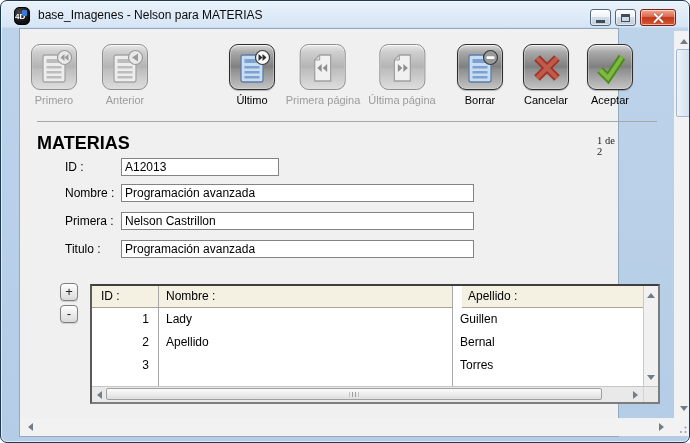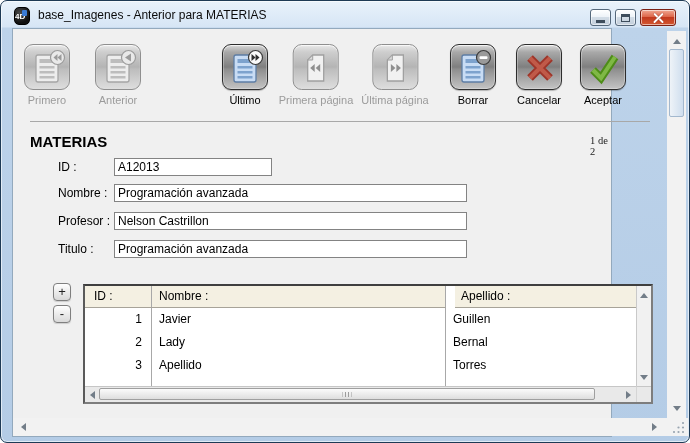--- a/index.html
+++ b/index.html
@@ -33,21 +33,21 @@
   .cap-btn.close{width:36px;border-color:#7c2013;background:linear-gradient(180deg,#f0a893 0%,#de674b 45%,#c23a1f 50%,#d3562f 100%);}
   .glyph-min{width:9px;height:3px;background:#3e4d5c;margin-top:8px;}
   .glyph-max{width:9px;height:8px;border:1px solid #3e4d5c;border-top-width:3px;background:transparent;}
   .glyph-close{position:relative;width:13px;height:13px;}
   .glyph-close i{position:absolute;left:0;top:5.5px;width:13px;height:2.4px;background:#fff;border-radius:1px;box-shadow:0 0 1px #7a1d10;}
   .glyph-close i:nth-child(1){transform:rotate(45deg);}
   .glyph-close i:nth-child(2){transform:rotate(-45deg);}
 
   
   .client{
-    position:absolute;left:12px;top:28px;width:598px;height:407px;background:#f0f0f0;
+    position:absolute;left:19px;top:28px;width:598px;height:407px;background:#f0f0f0;
     box-shadow:0 0 0 1px #93a9bd;
   }
 
   
   .tb-item{position:absolute;top:15px;transform:translateX(-50%);text-align:center;}
   .bezel{
     width:46px;height:46px;margin:0 auto;border-radius:9px;border:1px solid #2d2d2d;position:relative;
     background:linear-gradient(180deg,#d9d9d9 0%,#a9a9a9 16%,#7f7f7f 50%,#8e8e8e 55%,#c4c4c4 100%);
     box-shadow:inset 0 1px 1px rgba(255,255,255,.7),inset 0 0 0 1px rgba(255,255,255,.25),0 1px 1px rgba(0,0,0,.25);
   }
@@ -55,21 +55,21 @@
     border-color:#8f8f8f;
     background:linear-gradient(180deg,#e8e8e8 0%,#cecece 16%,#b4b4b4 50%,#bdbdbd 55%,#dedede 100%);
     box-shadow:inset 0 1px 1px rgba(255,255,255,.8);
   }
   .bezel svg{position:absolute;left:1px;top:1px;}
   .tb-label{margin-top:4px;font-size:11px;color:#000;white-space:nowrap;}
   .tb-item.disabled .tb-label{color:#9b9b9b;}
 
   .separator{position:absolute;left:17px;top:92px;width:620px;height:1px;background:#a8a8a8;}
 
-  .section-title{position:absolute;left:17px;top:104px;font-size:15px;font-weight:600;color:#000;}
+  .section-title{position:absolute;left:17px;top:104px;font-size:18px;font-weight:600;color:#000;}
   .record-indicator{position:absolute;left:577px;top:106px;font-size:10.5px;color:#222;font-family:Liberation Serif, serif;}
 
   
   .fld-label{position:absolute;left:45px;font-size:12px;color:#000;white-space:nowrap;}
   .fld-input{
     position:absolute;left:101px;height:18px;border:1px solid #838383;background:#fff;
     font-size:12px;color:#000;padding:0 3px;outline:none;
   }
   .fld-id{top:129px;width:158px;} .lbl-id{top:131px;}
   .fld-nombre{top:155px;width:353px;} .lbl-nombre{top:157px;}
@@ -144,21 +144,21 @@
 </head>
 <body>
 
 <div class="window">
 
   <div class="titlebar">
     <span class="app-icon">
       <span>4D</span>
         <i></i>
     </span>
-    <span class="title">base_Imagenes - Anterior para MATERIAS</span>
+    <span class="title">base_Imagenes - Nelson para MATERIAS</span>
     <div class="caption-buttons">
       <div class="cap-btn minmax">
           <span class="glyph-min"></span>
         </div>
       <div class="cap-btn minmax">
           <span class="glyph-max"></span>
         </div>
       <div class="cap-btn close">
           <span class="glyph-close">
             <i></i>
@@ -281,41 +281,40 @@
 
     <div class="section-title">MATERIAS</div>
     <div class="record-indicator">1 de 2</div>
 
     <span class="fld-label lbl-id">ID :</span>
     <input class="fld-input fld-id" type="text" value="A12013" style="">
 
     <span class="fld-label lbl-nombre">Nombre :</span>
     <input class="fld-input fld-nombre" type="text" value="Programación avanzada" style="">
 
-    <span class="fld-label lbl-profesor">Profesor :</span>
+    <span class="fld-label lbl-profesor">Primera :</span>
     <input class="fld-input fld-profesor" type="text" value="Nelson Castrillon" style="">
 
     <span class="fld-label lbl-titulo">Titulo :</span>
     <input class="fld-input fld-titulo" type="text" value="Programación avanzada" style="">
 
     <button class="mini-btn mini-plus">+</button>
     <button class="mini-btn mini-minus">-</button>
 
     <div class="subtable">
       <div class="th c1">ID :</div>
       <div class="th c2">Nombre :</div>
       <div class="th c3">Apellido :</div>
 
       <div class="bodycol c1">
         <div class="cell">1</div>
         <div class="cell">2</div>
         <div class="cell">3</div>
       </div>
       <div class="bodycol c2">
-        <div class="cell">Javier</div>
         <div class="cell">Lady</div>
         <div class="cell">Apellido</div>
       </div>
       <div class="bodycol c3">
         <div class="cell">Guillen</div>
         <div class="cell">Bernal</div>
         <div class="cell">Torres</div>
       </div>
 
       <div class="t-vsb">

